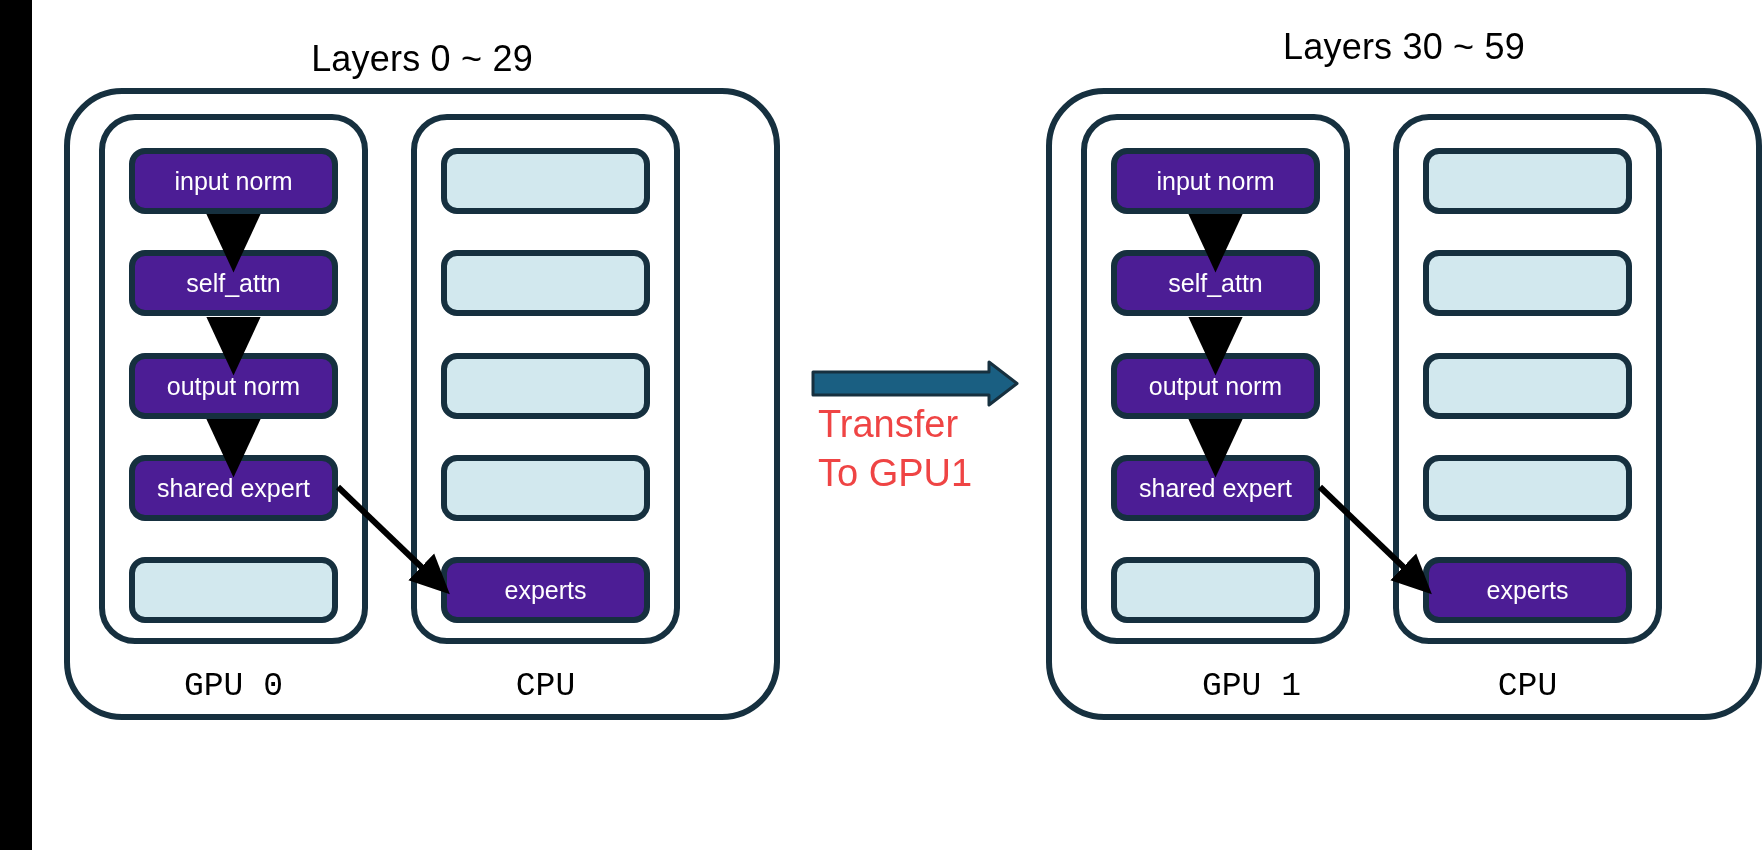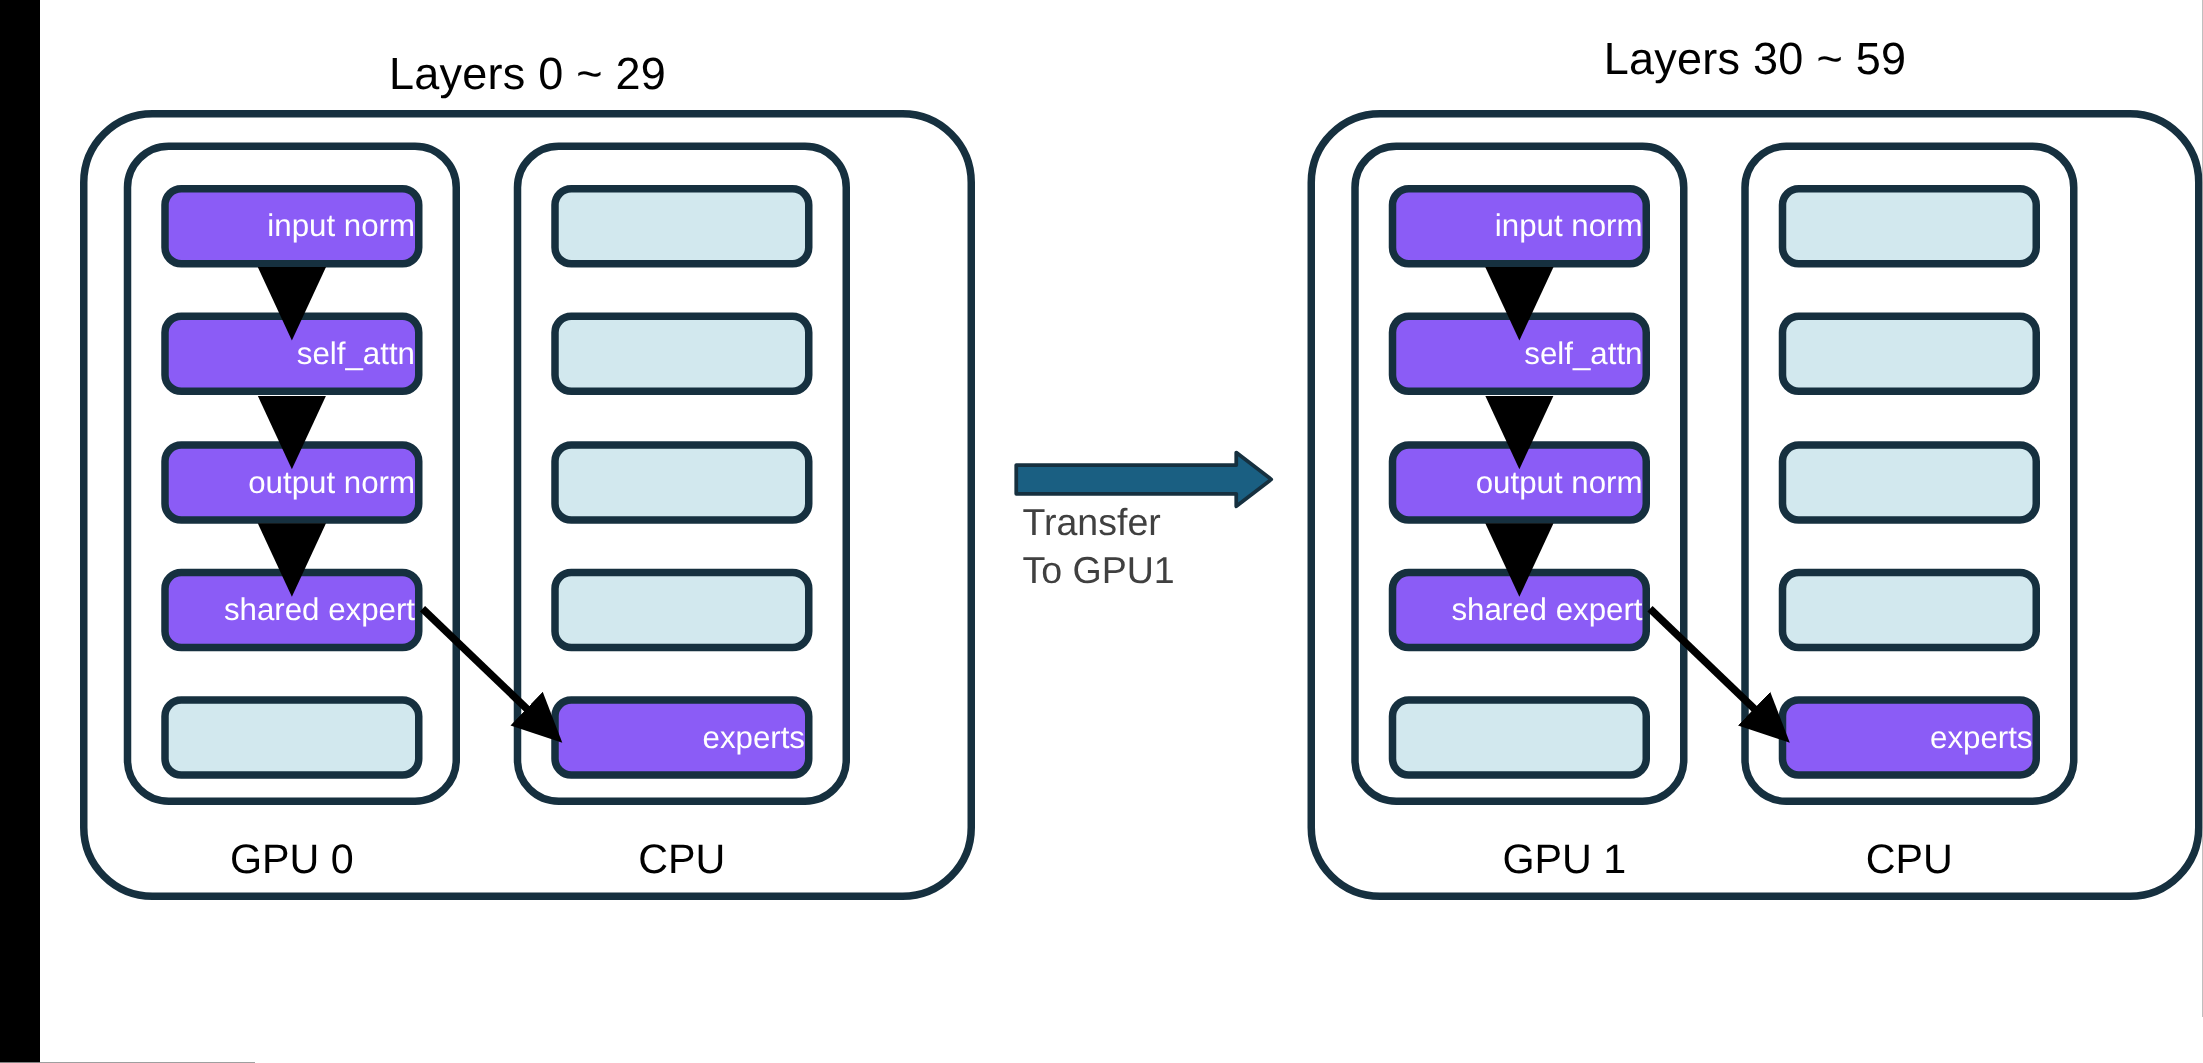--- a/index.html
+++ b/index.html
@@ -47,35 +47,36 @@
     border:6px solid #16303f;
     border-radius:16px;
     box-sizing:border-box;
     display:flex;
     align-items:center;
     justify-content:center;
     color:#ffffff;
     font-size:25px;
     white-space:nowrap;
   }
-  .block.salmon{ background:#8b5cf6;justify-content:flex-end; }
+  .block.salmon{ background:#4c1d95; }
   .block.blue{ background:#d2e8ee; }
   
   .foot-label{
     position:absolute;
     font-size:33px;
     color:#000000;
     text-align:center;
     white-space:nowrap;
+    font-family:Liberation Mono, monospace;
   }
   
   .transfer-label{
     position:absolute;
-    font-size:30px;
-    color:#404040;
+    font-size:38px;
+    color:#ef4444;
     line-height:1.28;
     white-space:nowrap;
   }
   svg.overlay{
     position:absolute;left:0;top:0;
     width:1762px;height:850px;
     pointer-events:none;
   }
 </style>
 </head>

